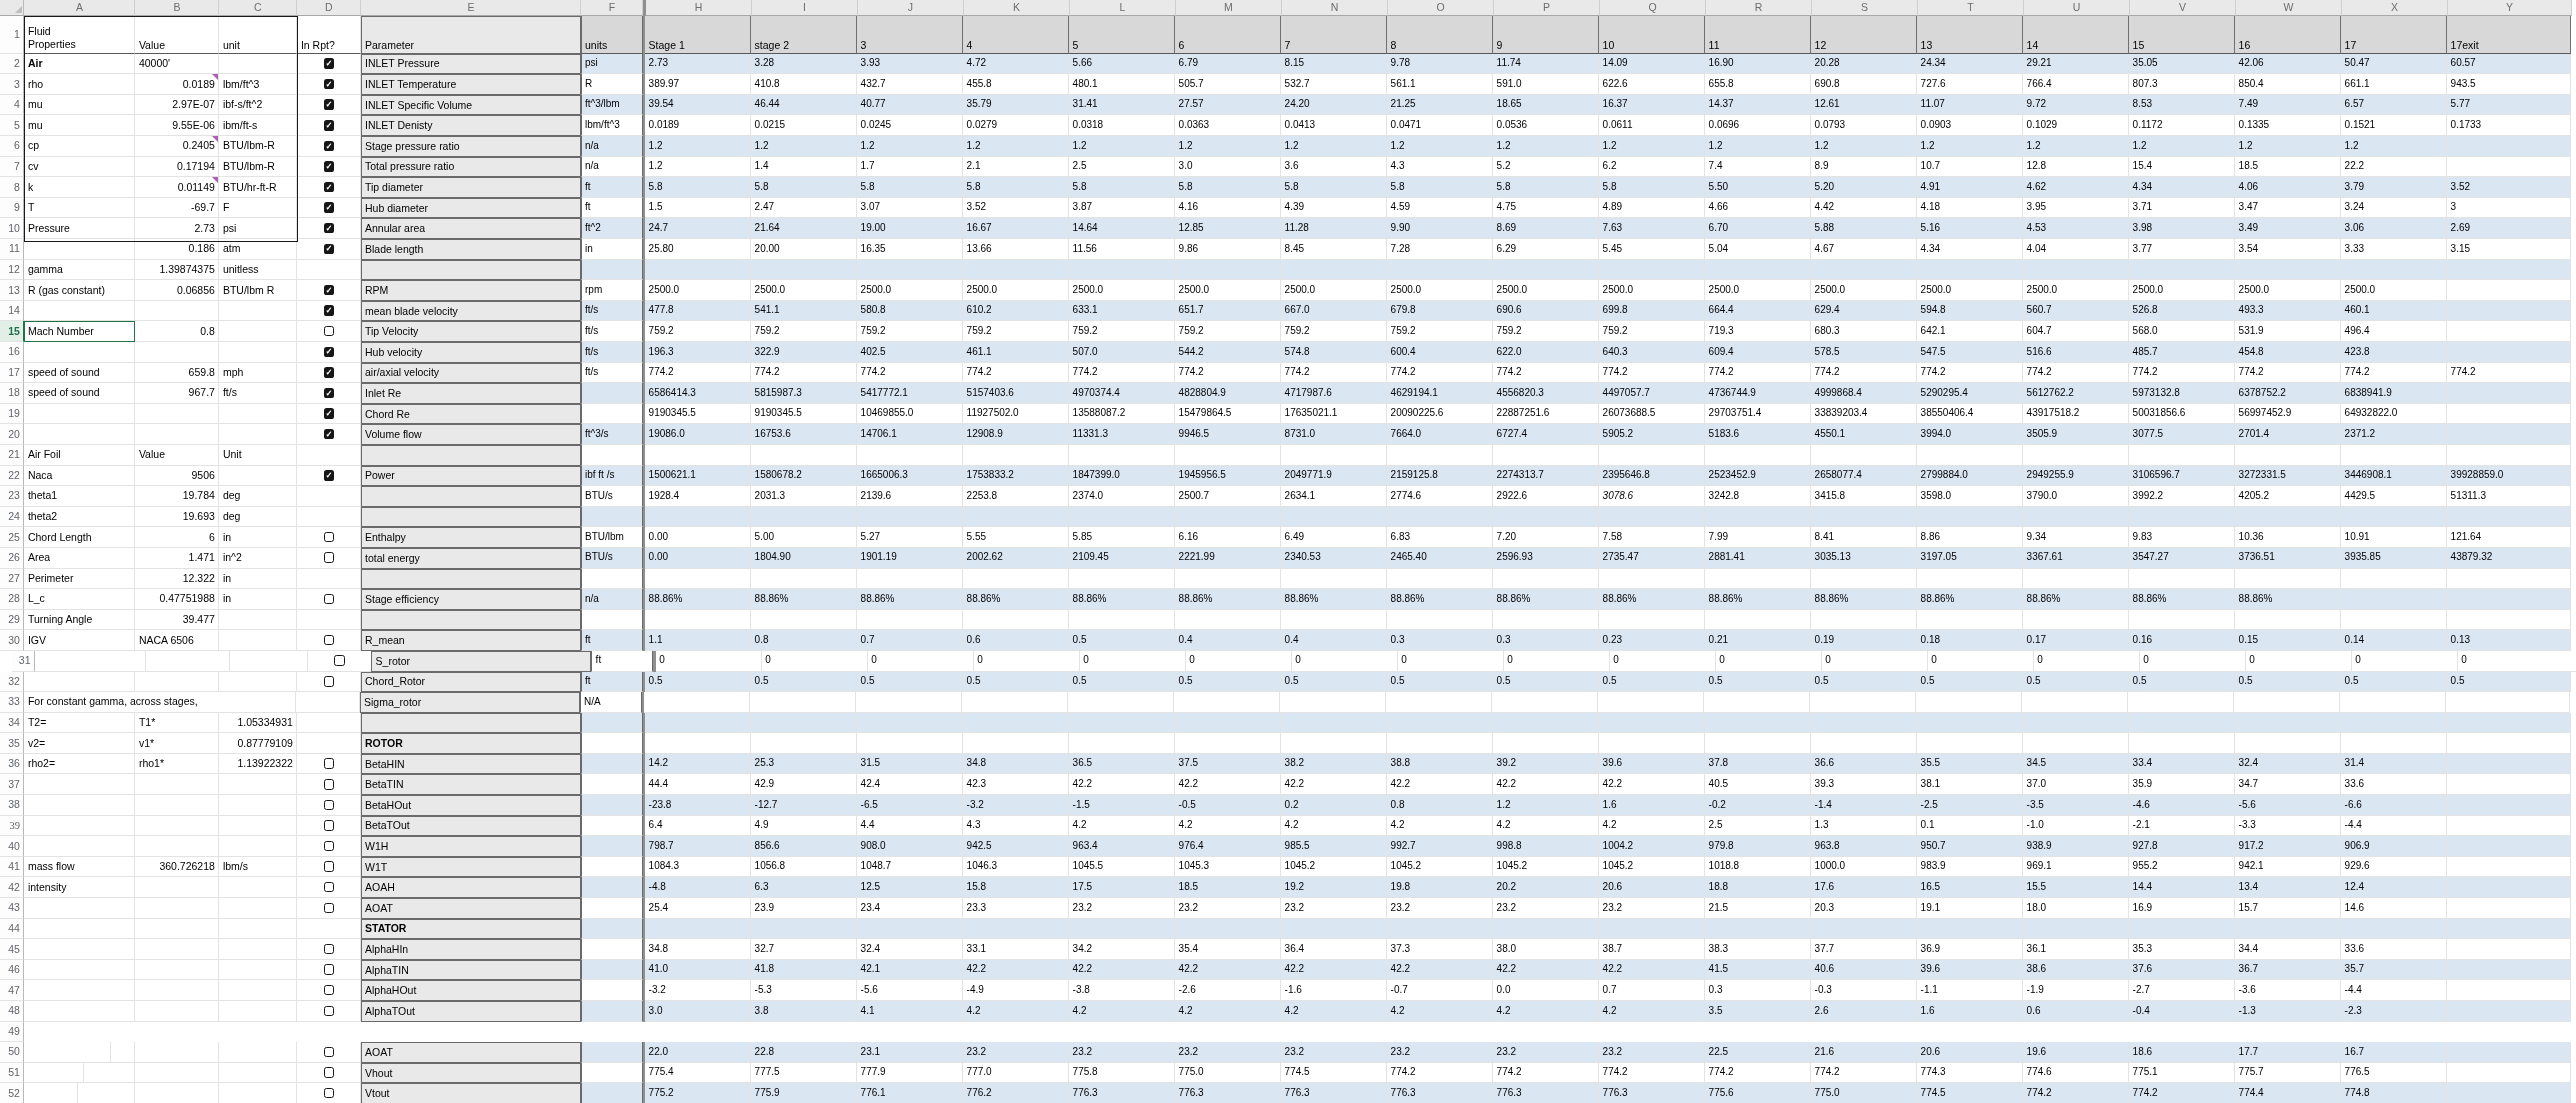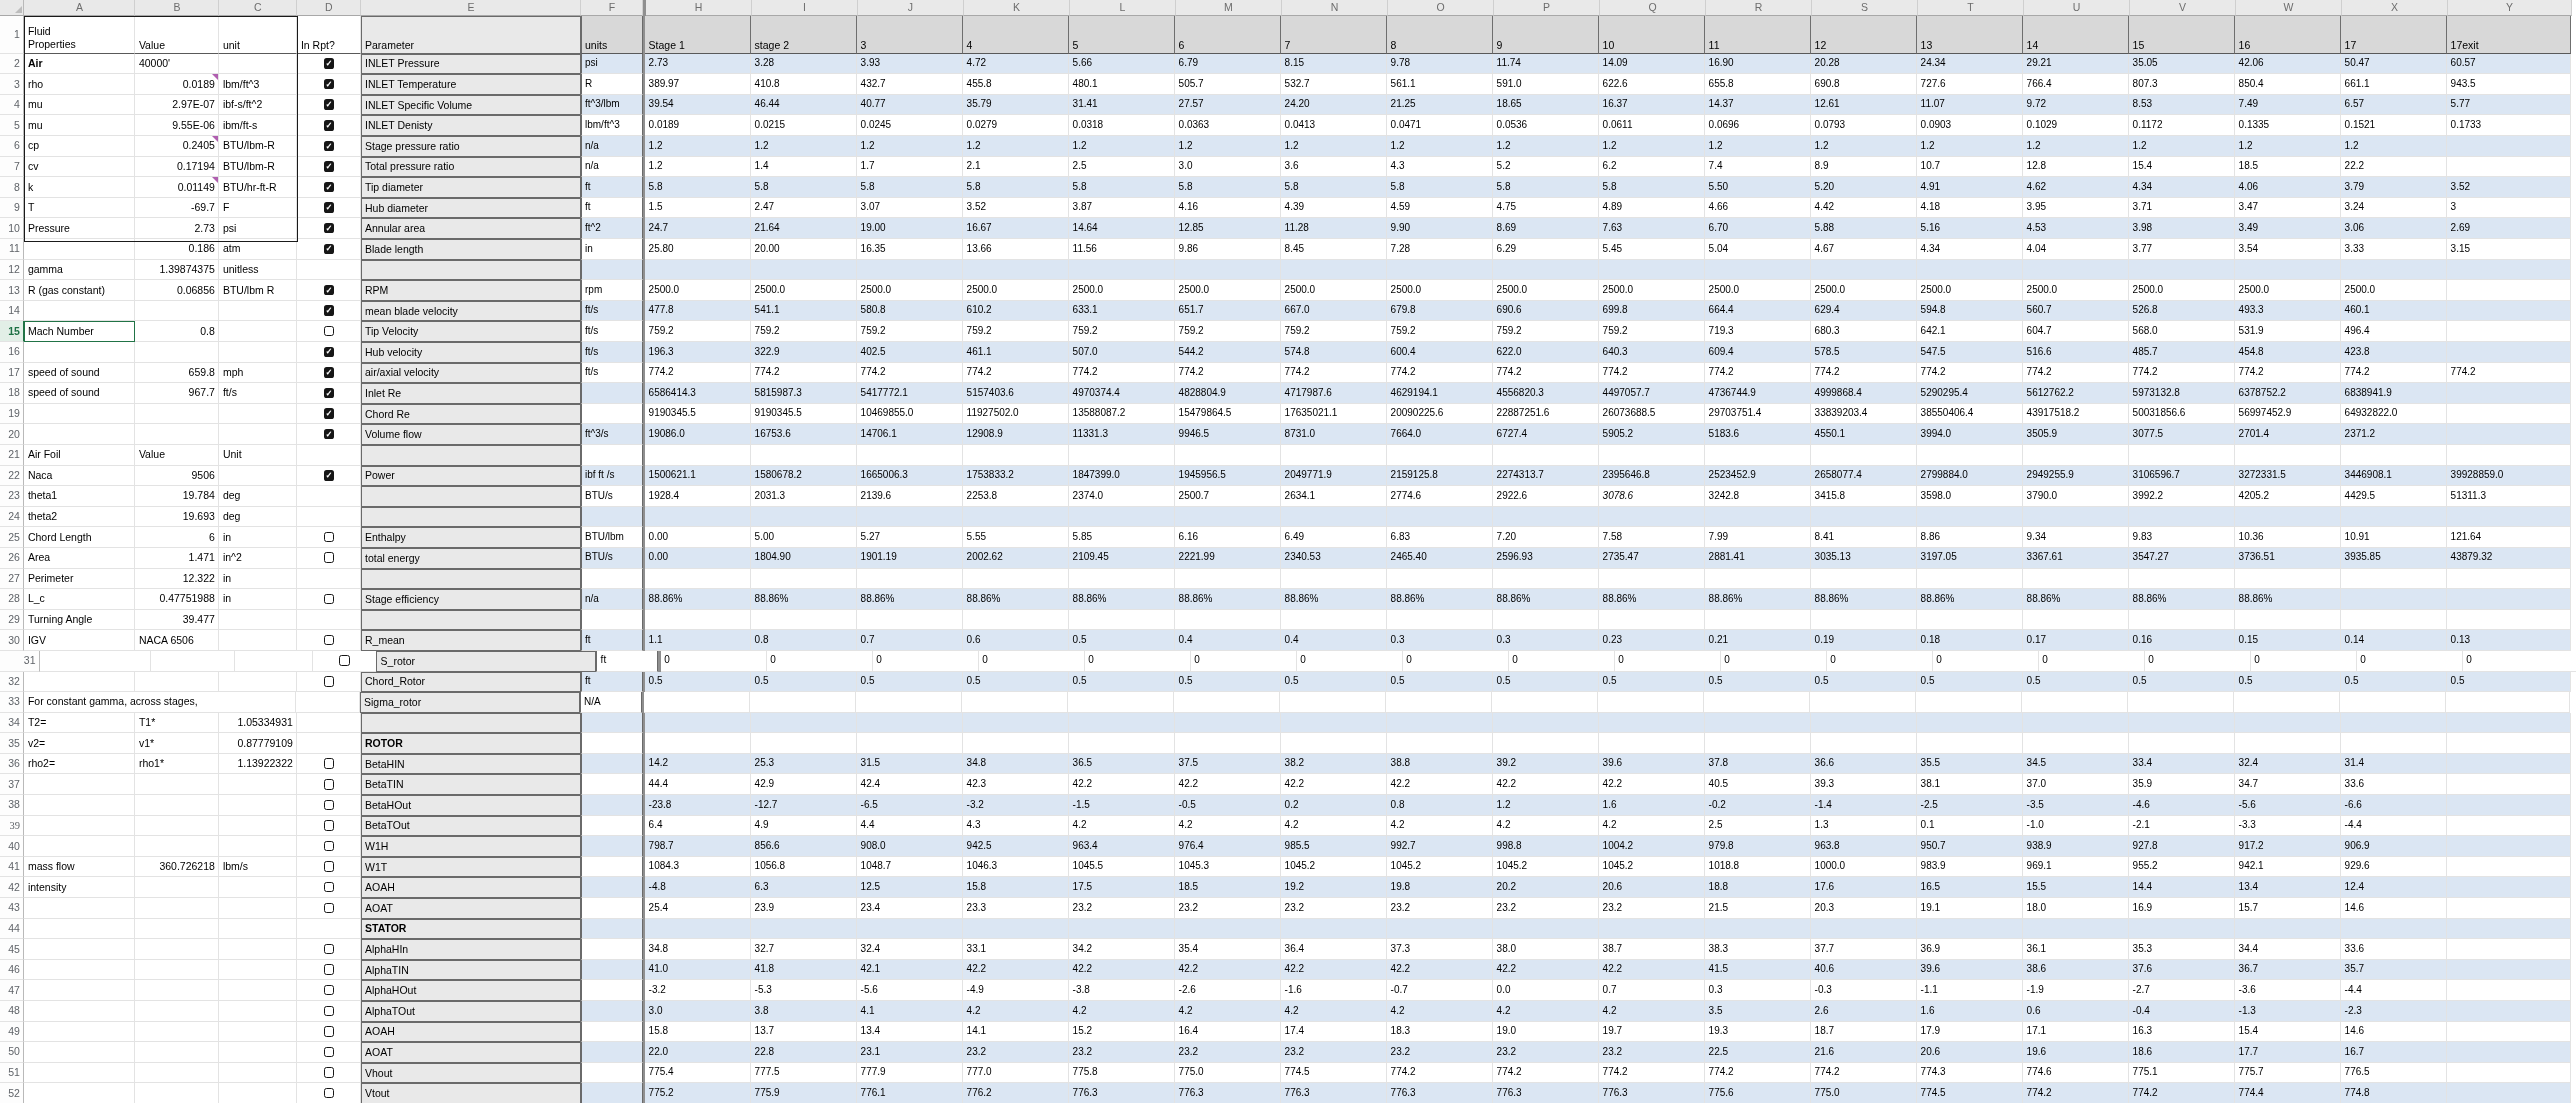--- a/index.html
+++ b/index.html
@@ -956,21 +956,21 @@
         <div class="c datac band" style="width: 106px; height: 20.6px;">0.21</div>
         <div class="c datac band" style="width: 106px; height: 20.6px;">0.19</div>
         <div class="c datac band" style="width: 106px; height: 20.6px;">0.18</div>
         <div class="c datac band" style="width: 106px; height: 20.6px;">0.17</div>
         <div class="c datac band" style="width: 106px; height: 20.6px;">0.16</div>
         <div class="c datac band" style="width: 106px; height: 20.6px;">0.15</div>
         <div class="c datac band" style="width: 106px; height: 20.6px;">0.14</div>
         <div class="c datac band" style="width: 124px; height: 20.6px;">0.13</div>
       </div>
       <div class="row" style="height: 20.6px;">
-        <div class="c gut" style="width: 40px; height: 20.6px;">31</div>
+        <div class="c gut" style="width: 23px; height: 20.6px; margin-left: 12px;">31</div>
         <div class="c " style="width: 111px; height: 20.6px;"></div>
         <div class="c " style="width: 84px; height: 20.6px;"></div>
         <div class="c " style="width: 78px; height: 20.6px;"></div>
         <div class="c dcell" style="width: 64px; height: 20.6px;">
           <span class="cb off"></span>
         </div>
         <div class="c param" style="width: 220px; height: 20.6px;">S_rotor</div>
         <div class="c unitc datac white" style="width: 62px; height: 20.6px;">ft</div>
         <div class="c divider" style="width: 2.6px; height: 20.6px;"></div>
         <div class="c datac white" style="width: 106px; height: 20.6px;">0</div>
@@ -1485,21 +1485,21 @@
         <div class="c datac band" style="width: 106px; height: 20.6px;">4.2</div>
         <div class="c datac band" style="width: 106px; height: 20.6px;">3.5</div>
         <div class="c datac band" style="width: 106px; height: 20.6px;">2.6</div>
         <div class="c datac band" style="width: 106px; height: 20.6px;">1.6</div>
         <div class="c datac band" style="width: 106px; height: 20.6px;">0.6</div>
         <div class="c datac band" style="width: 106px; height: 20.6px;">-0.4</div>
         <div class="c datac band" style="width: 106px; height: 20.6px;">-1.3</div>
         <div class="c datac band" style="width: 106px; height: 20.6px;">-2.3</div>
         <div class="c datac band" style="width: 124px; height: 20.6px;"></div>
       </div>
-      <div class="row" style="height: 20.6px;">
+      <div class="row" style="height: 20.6px; flex-direction: column;">
         <div class="c gut" style="width: 24.4px; height: 20.6px;">49</div>
         <div class="c " style="width: 111px; height: 20.6px;"></div>
         <div class="c " style="width: 84px; height: 20.6px;"></div>
         <div class="c " style="width: 78px; height: 20.6px;"></div>
         <div class="c dcell" style="width: 64px; height: 20.6px;">
           <span class="cb off"></span>
         </div>
         <div class="c param" style="width: 220px; height: 20.6px;">AOAH</div>
         <div class="c unitc datac white" style="width: 62px; height: 20.6px;"></div>
         <div class="c divider" style="width: 2.6px; height: 20.6px;"></div>

